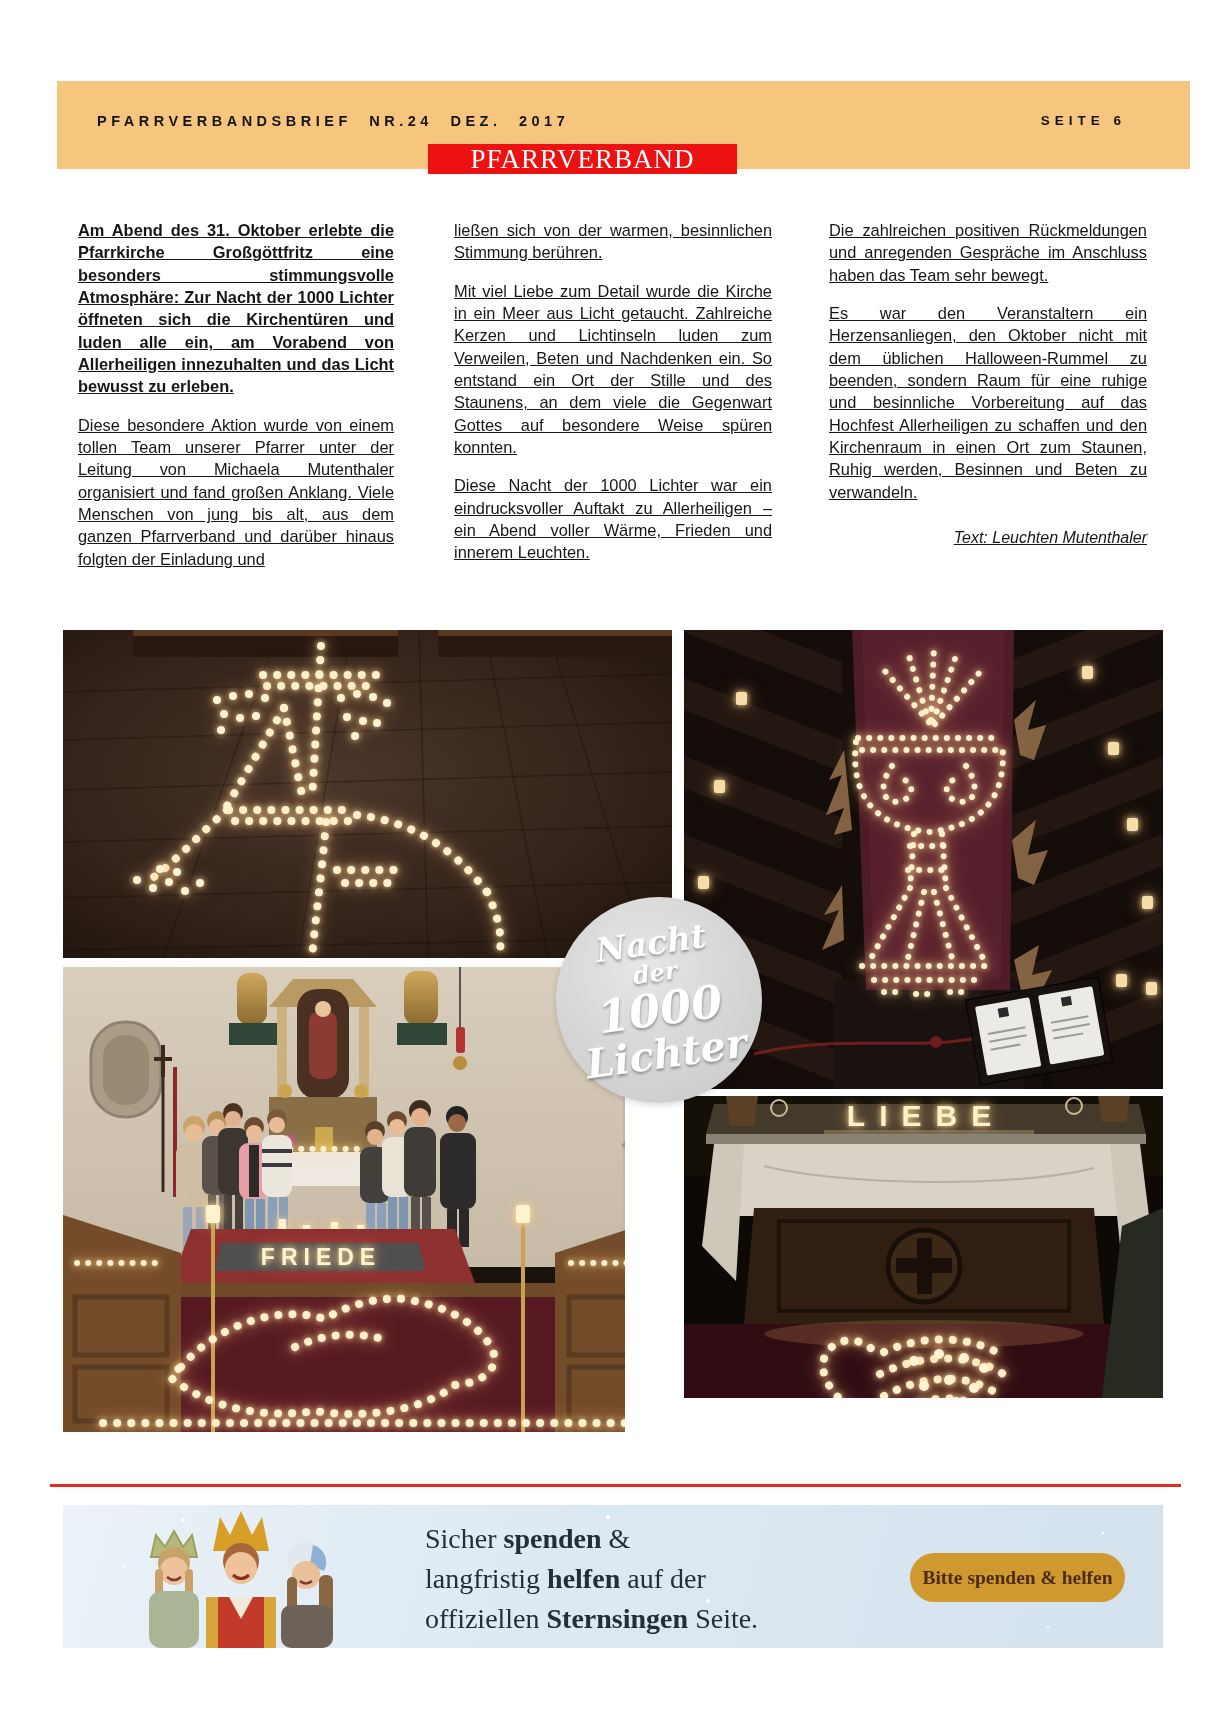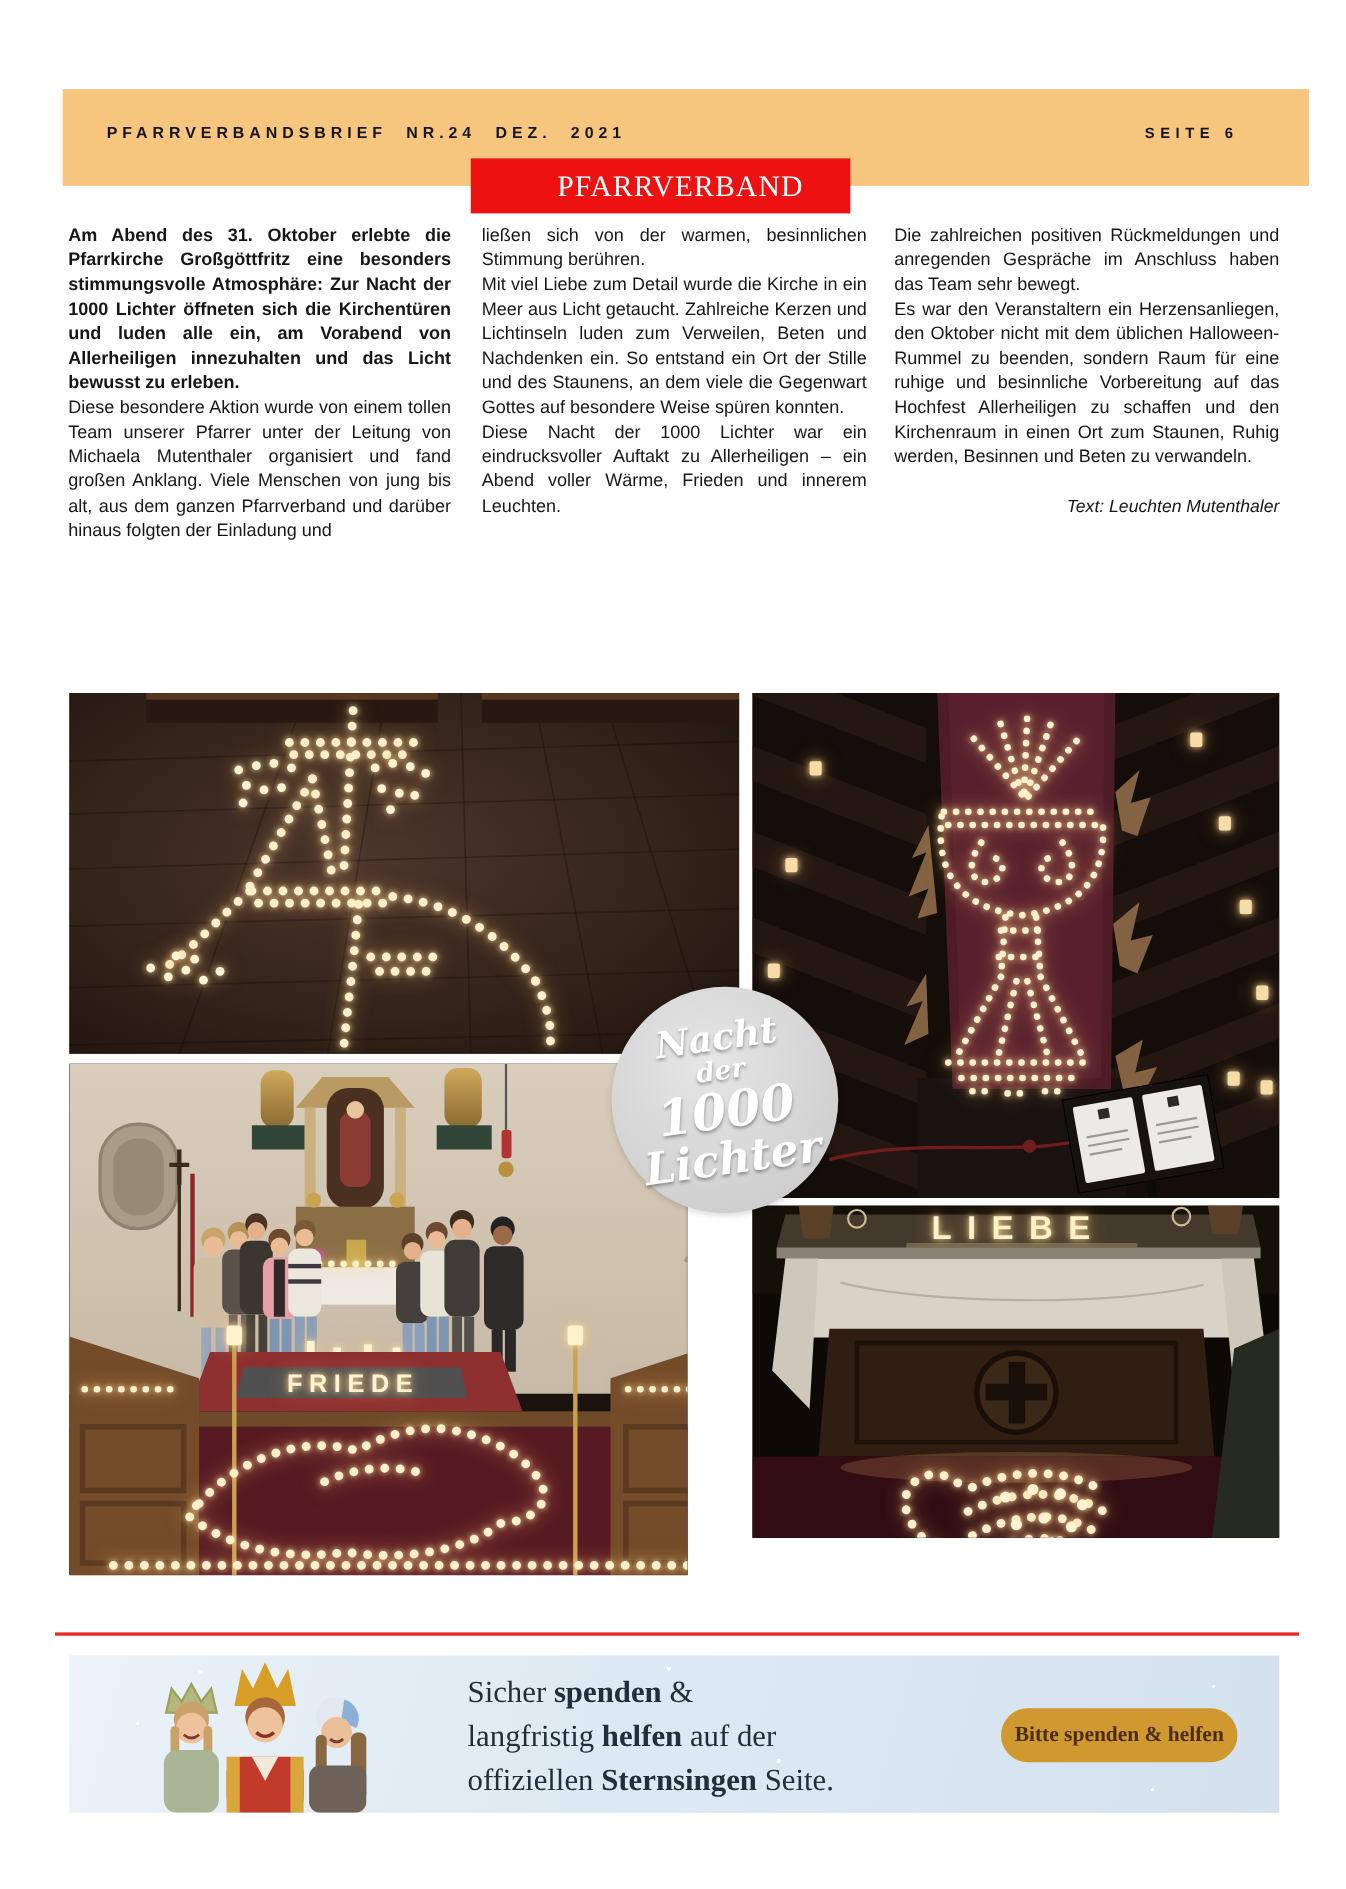--- a/index.html
+++ b/index.html
@@ -5,27 +5,27 @@
   html,body{margin:0;padding:0;background:#ffffff;}
   .page{position:relative;width:1224px;height:1717px;background:#fff;margin:0 auto;
         font-family:"Liberation Sans",sans-serif;color:#161616;overflow:hidden;}
 
   
   .header-bar{position:absolute;left:57px;top:81px;width:1133px;height:88px;background:#f6c67e;}
   .header-title{position:absolute;left:40px;top:32px;font-size:14.5px;font-weight:bold;
                 letter-spacing:4.5px;word-spacing:9px;color:#141414;}
   .header-page{position:absolute;right:64px;top:32px;font-size:13.5px;font-weight:bold;
                letter-spacing:5px;color:#141414;}
-  .section-banner{position:absolute;left:428px;top:144px;width:309px;height:50px;background:#ee1111;
-                  display:flex;align-items:center;justify-content:center;z-index:5;padding-left:36px;}
+  .section-banner{position:absolute;left:428px;top:144px;width:309px;height:30px;background:#ee1111;
+                  display:flex;align-items:center;justify-content:center;z-index:5;}
   .section-banner span{font-family:"Liberation Serif",serif;font-size:27px;color:#ffffff;letter-spacing:1px;}
 
   
   .col{position:absolute;top:203px;font-size:16.4px;line-height:22.35px;text-align:justify;hyphens:auto;}
-  .col p{margin:0;}
+  .col p{margin:16px;text-decoration:underline;}
   .col1{left:62px;width:348px;}
   .col2{left:438px;width:350px;}
   .col3{left:813px;width:350px;}
   .lead{font-weight:bold;}
   .byline{margin-top:24px !important;text-align:right;font-style:italic;font-size:16px;}
 
   
   .photo{position:absolute;overflow:hidden;background:#1a120d;}
   .photo svg{display:block;}
   .photo1{left:63px;top:630px;width:609px;height:328px;}
@@ -73,21 +73,21 @@
   .ad-button{position:absolute;right:38px;top:48px;width:215px;height:49px;border-radius:25px;
              background:#d0992f;display:flex;align-items:center;justify-content:center;
              font-family:"Liberation Serif",serif;font-size:19.5px;font-weight:bold;color:#4b2c10;}
 </style>
 </head>
 <body>
 
 <div class="page">
 
   <div class="header-bar">
-    <span class="header-title">PFARRVERBANDSBRIEF NR.24 DEZ. 2021</span>
+    <span class="header-title">PFARRVERBANDSBRIEF NR.24 DEZ. 2017</span>
     <span class="header-page">SEITE 6</span>
   </div>
   <div class="section-banner">
     <span>PFARRVERBAND</span>
   </div>
 
   <div class="col col1">
     <p class="lead">Am Abend des 31. Oktober erlebte die Pfarrkirche Großgöttfritz eine besonders stimmungsvolle Atmosphäre: Zur Nacht der 1000 Lichter öffneten sich die Kirchentüren und luden alle ein, am Vorabend von Allerheiligen innezuhalten und das Licht bewusst zu erleben.</p>
     <p>Diese besondere Aktion wurde von einem tollen Team unserer Pfarrer unter der Leitung von Michaela Mutenthaler organisiert und fand großen Anklang. Viele Menschen von jung bis alt, aus dem ganzen Pfarrverband und darüber hinaus folgten der Einladung und</p>
   </div>

